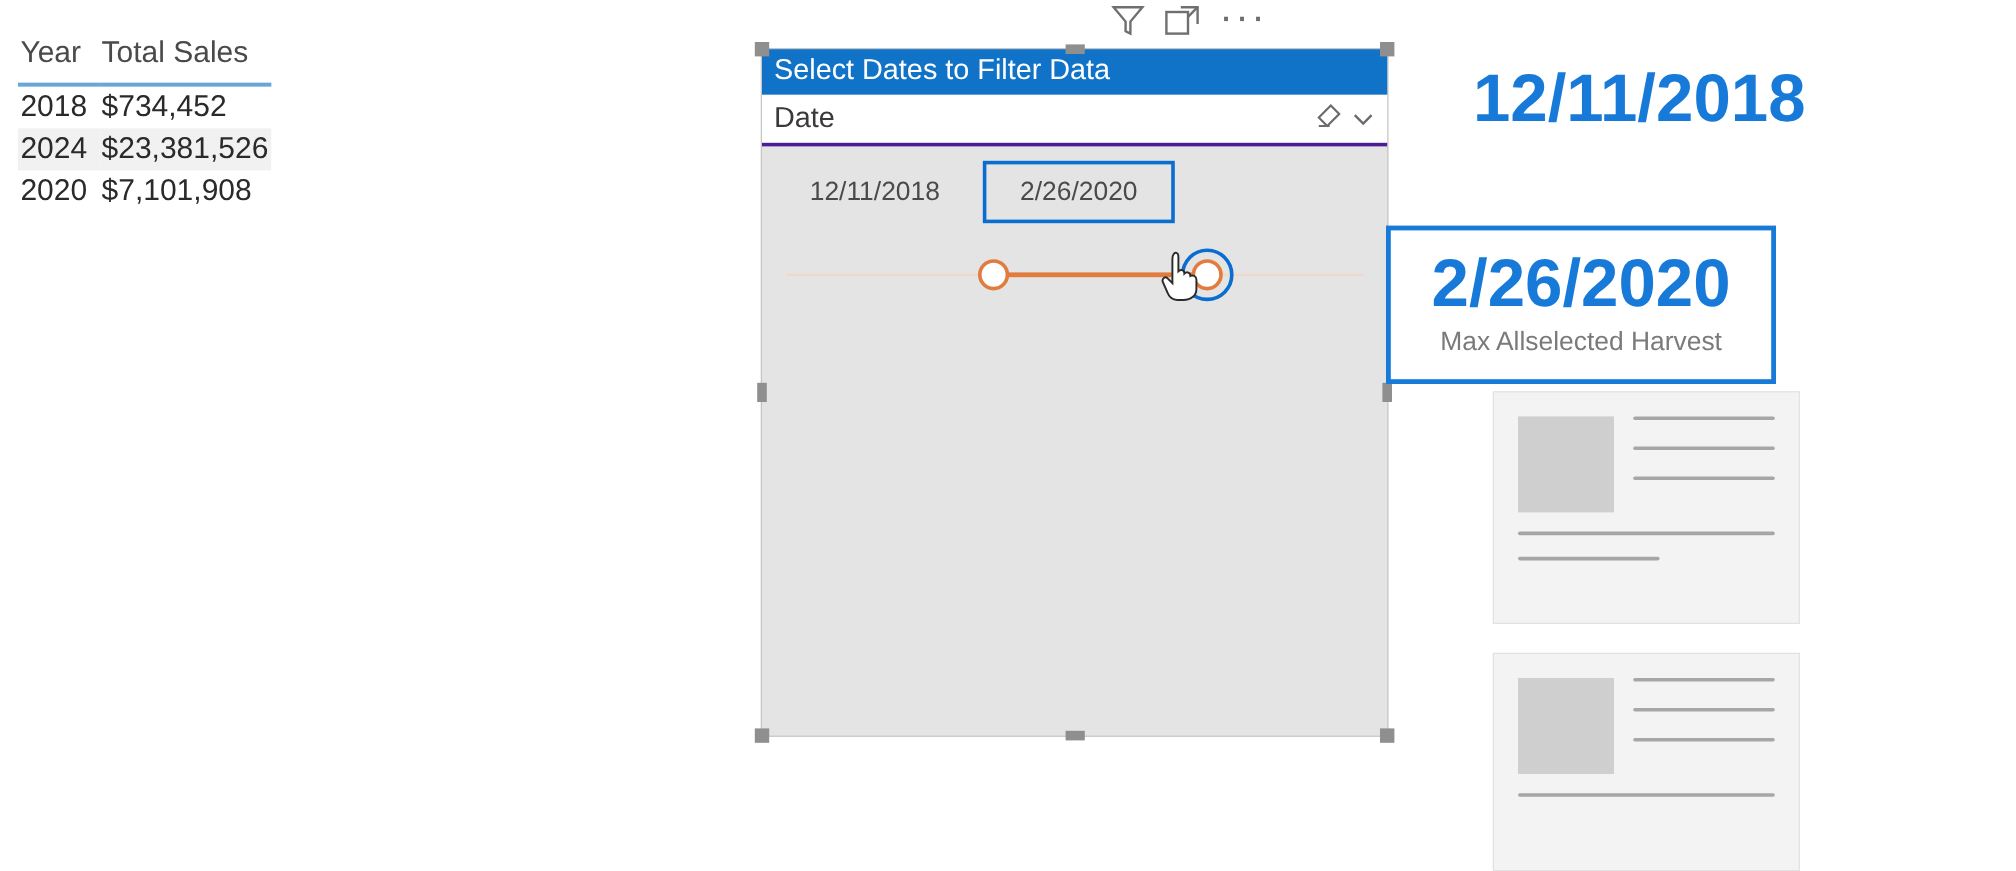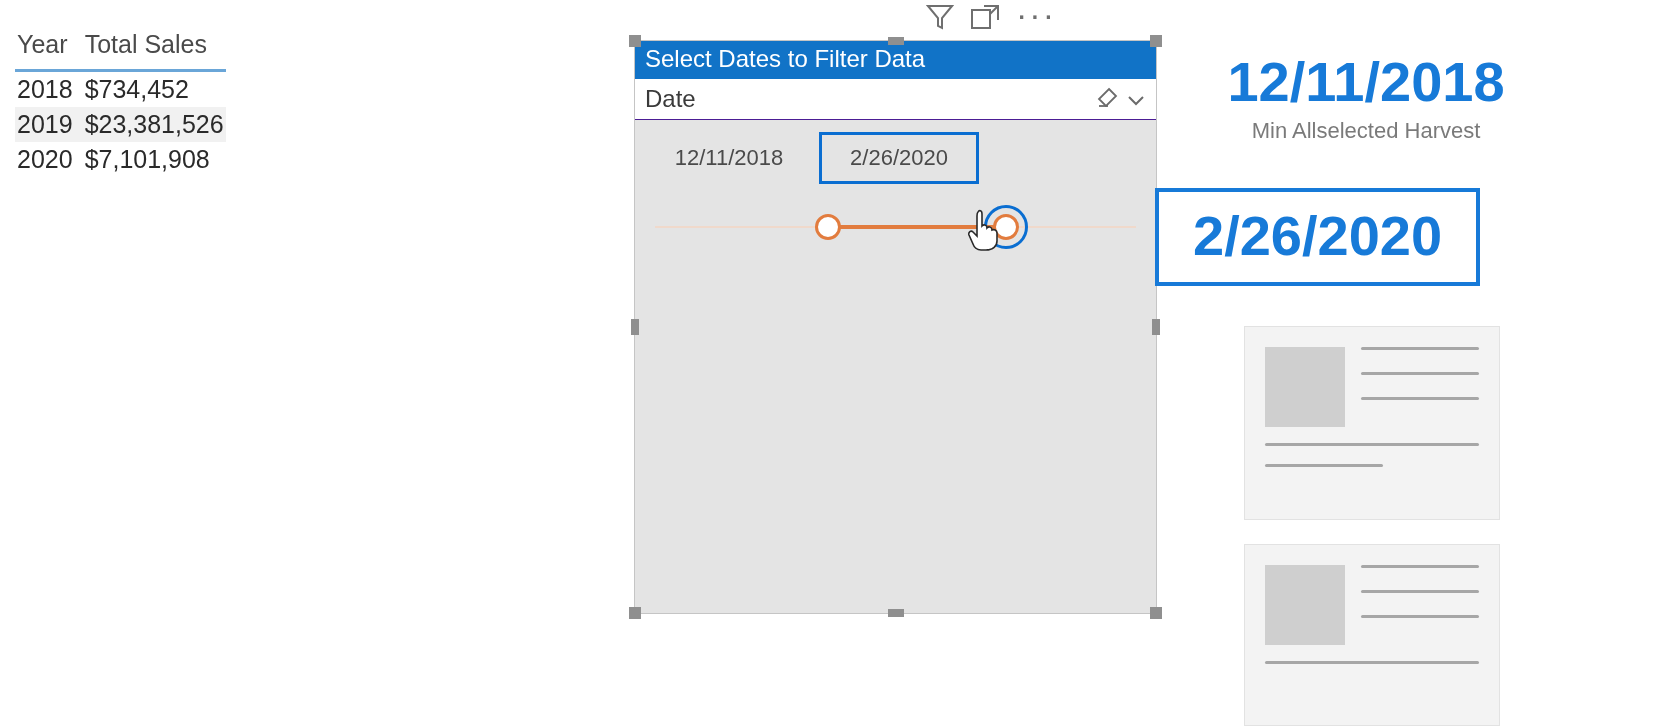--- a/index.html
+++ b/index.html
@@ -104,21 +104,21 @@
     padding: 4px 10px 6px 10px;
   }
   .slicer-field {
     display: flex;
     justify-content: space-between;
     align-items: center;
     background: #fff;
     padding: 6px 10px;
     font-size: 24px;
     color: #3a3a3a;
-    border-bottom: 1px solid #4c1d95;
+    border-bottom: 3px solid #4c1d95;
   }
   .slicer-field .field-tools { display:flex; gap:8px; align-items:center; color:#6b6b6b; }
   .slicer-dates {
     display: flex;
     gap: 10px;
     padding: 12px 14px 0 14px;
   }
   .date-box {
     flex: 0 0 auto;
     width: 160px;
@@ -224,21 +224,21 @@
       <th>Year</th>
       <th>Total Sales</th>
     </tr>
   </thead>
   <tbody>
     <tr>
       <td>2018</td>
       <td>$734,452</td>
     </tr>
     <tr class="alt">
-      <td>2019</td>
+      <td>2024</td>
       <td>$23,381,526</td>
     </tr>
     <tr>
       <td>2020</td>
       <td>$7,101,908</td>
     </tr>
   </tbody>
 </table>
 
 <div class="vis-toolbar">
@@ -300,25 +300,25 @@
 </div>
 
 <div class="cursor-hand" style="left:966px; top:208px;">
   <svg width="34" height="44" viewBox="0 0 34 44">
     <path d="M12 4 C13 2 16 2 16 6 V18 C18 16 21 17 21 20 C23 18 26 19 26 22 C28 21 31 22 31 25 V33 C31 38 27 42 20 42 H15 C11 42 8 39 7 36 L3 27 C2 24 5 22 7 24 L11 28 V8 C11 5 12 4 12 4 Z" fill="#ffffff" stroke="#2a2a2a" stroke-width="1.6"></path>
   </svg>
 </div>
 
 <div class="card" style="left:1186px; top:54px; width:360px;">
   <div class="big">12/11/2018</div>
-  <div class="sub">Min Allselected Harvest</div>
 </div>
 
 <div class="card boxed" style="left:1155px; top:188px;">
   <div class="big">2/26/2020</div>
+  <div class="sub">Max Allselected Harvest</div>
 </div>
 
 <div class="placeholder" style="left:1244px; top:326px; height:194px;">
   <div class="ph-thumb"></div>
   <div class="ph-lines">
     <div class="ph-line"></div>
     <div class="ph-line"></div>
     <div class="ph-line"></div>
   </div>
   <div class="ph-bottom">

